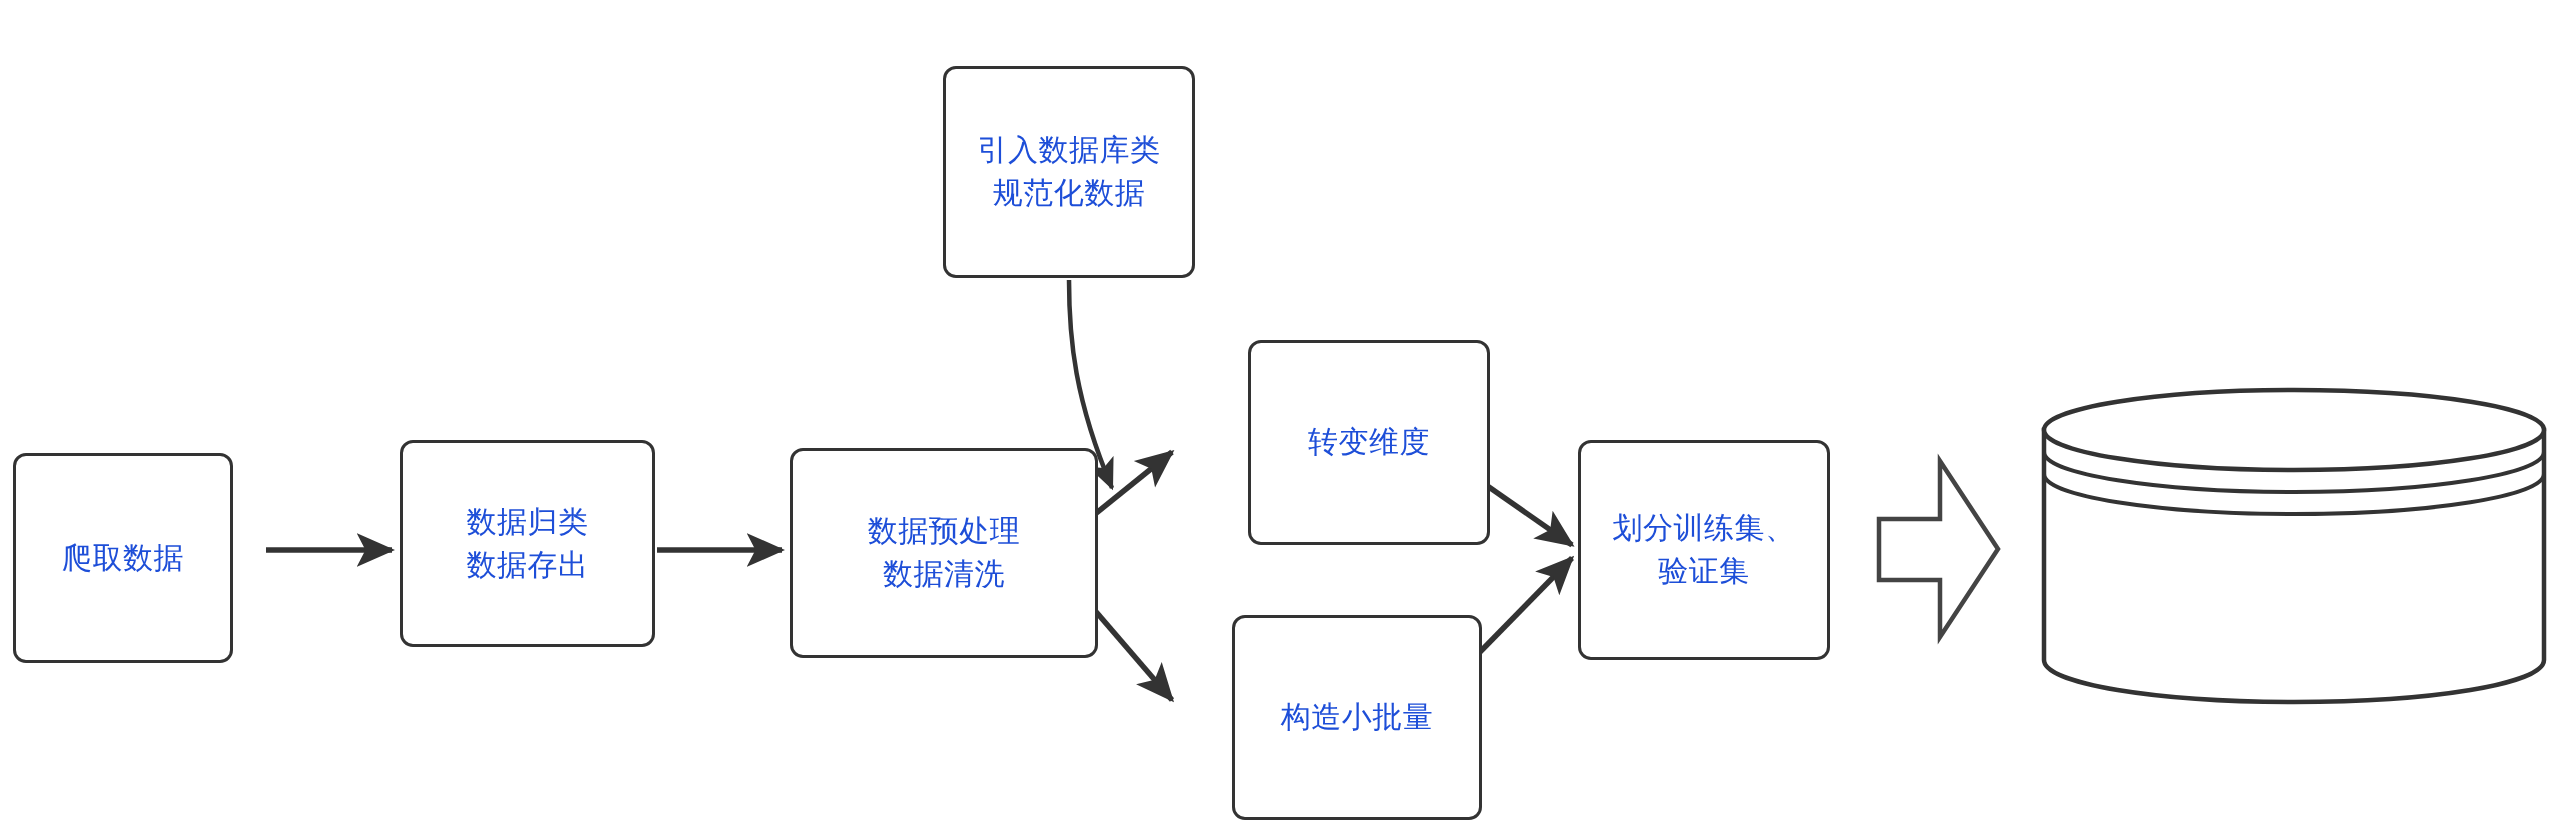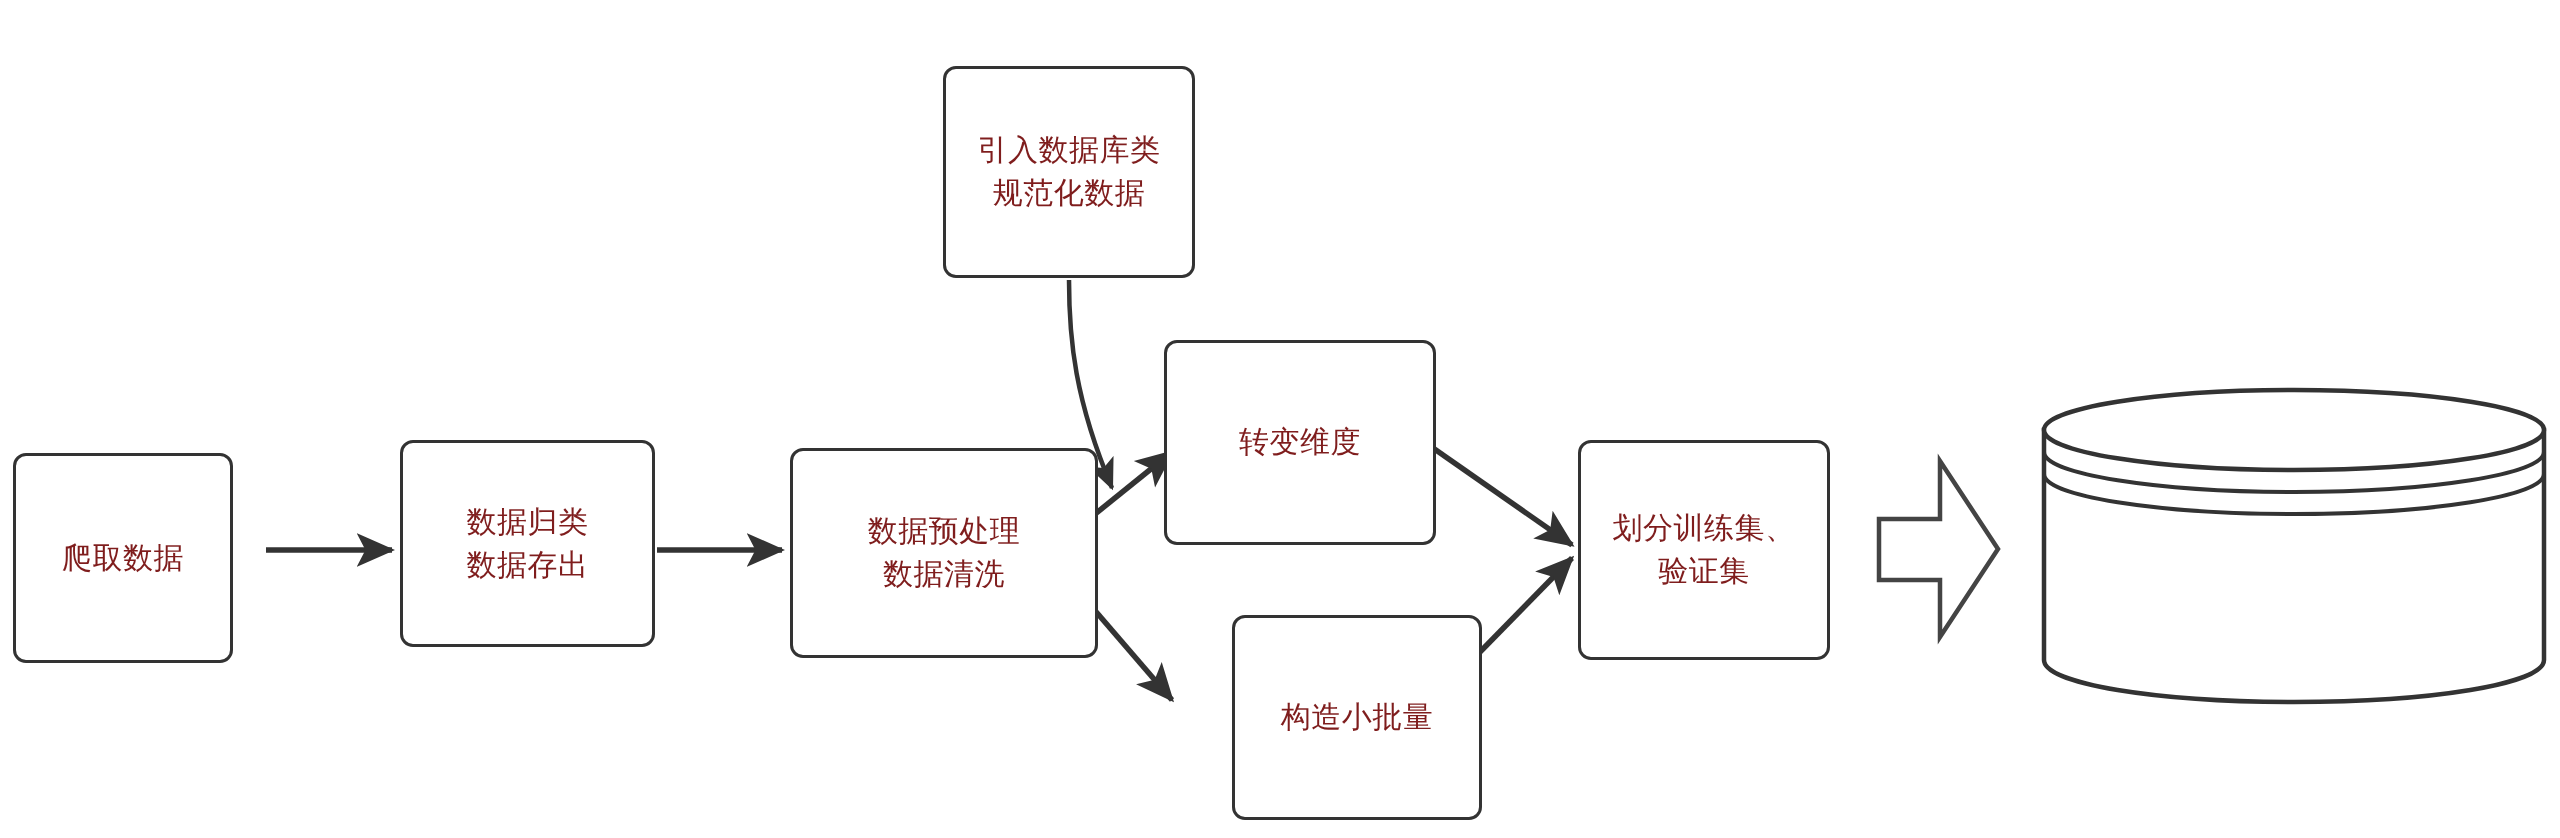--- a/index.html
+++ b/index.html
@@ -31,21 +31,21 @@
   .node {
     position: absolute;
     box-sizing: border-box;
     background: #ffffff;
     border: 3px solid #333333;
     border-radius: 13px;
     display: flex;
     align-items: center;
     justify-content: center;
     text-align: center;
-    color: #7f1d1d;
+    color: #1d4ed8;
     font-size: 30px;
     line-height: 1.42;
     letter-spacing: 0.5px;
     white-space: pre-line;
     z-index: 3;
   }
   .node-label {
     display: block;
     white-space: pre-line;
   }
@@ -129,21 +129,21 @@
   <div class="node" style="left:790px; top:448px; width:308px; height:210px;">
     <span class="node-label">数据预处理
 数据清洗</span>
   </div>
 
   <div class="node" style="left:943px; top:66px; width:252px; height:212px;">
     <span class="node-label">引入数据库类
 规范化数据</span>
   </div>
 
-  <div class="node" style="left:1164px; top:340px; width:272px; height:205px;">
+  <div class="node" style="left:1248px; top:340px; width:242px; height:205px;">
     <span class="node-label">转变维度</span>
   </div>
 
   <div class="node" style="left:1232px; top:615px; width:250px; height:205px;">
     <span class="node-label">构造小批量</span>
   </div>
 
   <div class="node" style="left:1578px; top:440px; width:252px; height:220px;">
     <span class="node-label">划分训练集、
 验证集</span>

